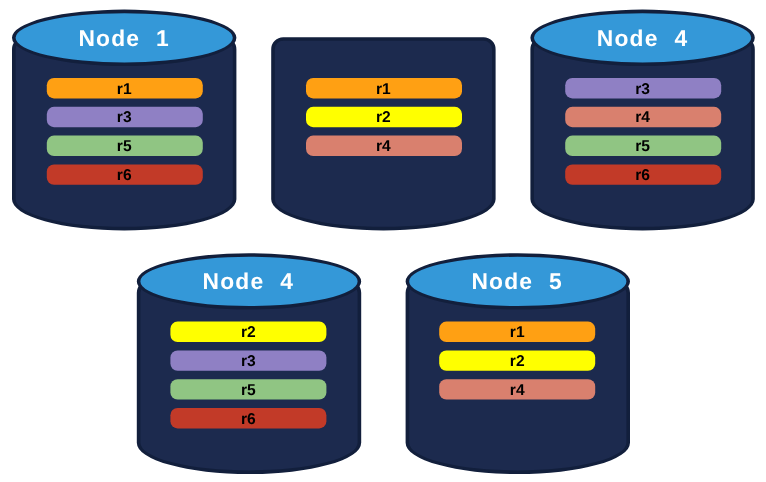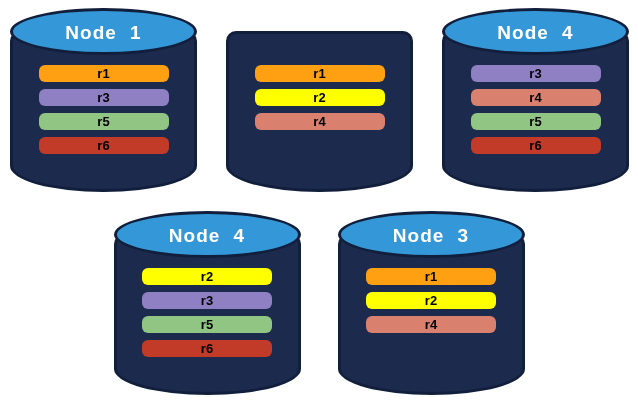--- a/index.html
+++ b/index.html
@@ -139,21 +139,21 @@
         <div class="bars">
           <div class="bar" style="background: rgb(255, 255, 0);">r2</div>
           <div class="bar" style="background: rgb(143, 128, 196);">r3</div>
           <div class="bar" style="background: rgb(144, 197, 131);">r5</div>
           <div class="bar" style="background: rgb(194, 58, 40);">r6</div>
         </div>
       </div>
       <div class="cylinder">
         <div class="cyl-body"></div>
         <div class="cyl-top">
-          <span class="cyl-title">Node 3</span>
+          <span class="cyl-title">Node 5</span>
         </div>
         <div class="bars">
           <div class="bar" style="background: rgb(255, 160, 19);">r1</div>
           <div class="bar" style="background: rgb(255, 255, 0);">r2</div>
           <div class="bar" style="background: rgb(217, 128, 110);">r4</div>
         </div>
       </div>
     </div>
 </div>
 

